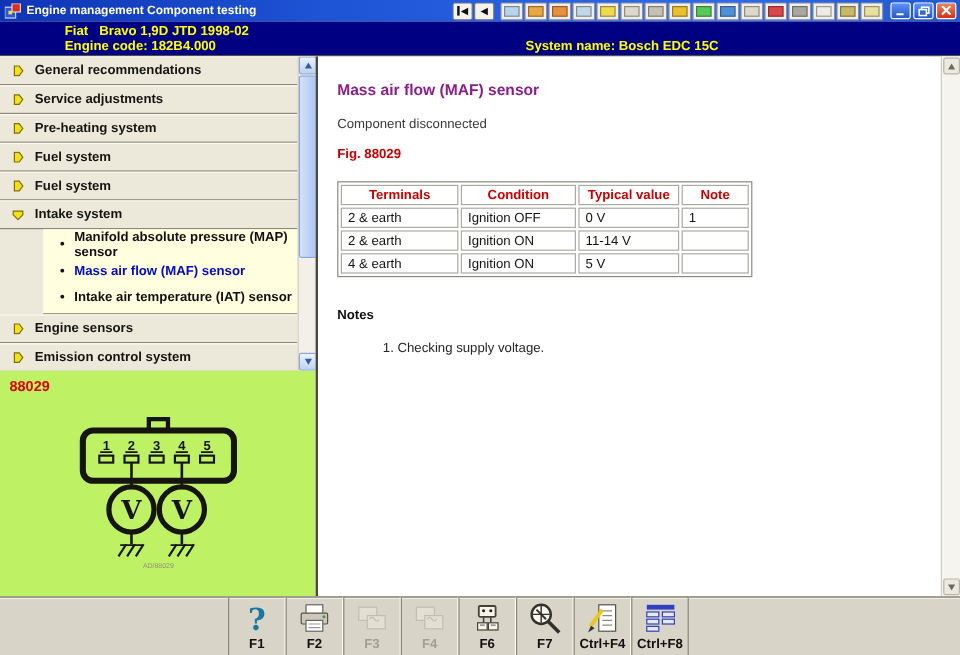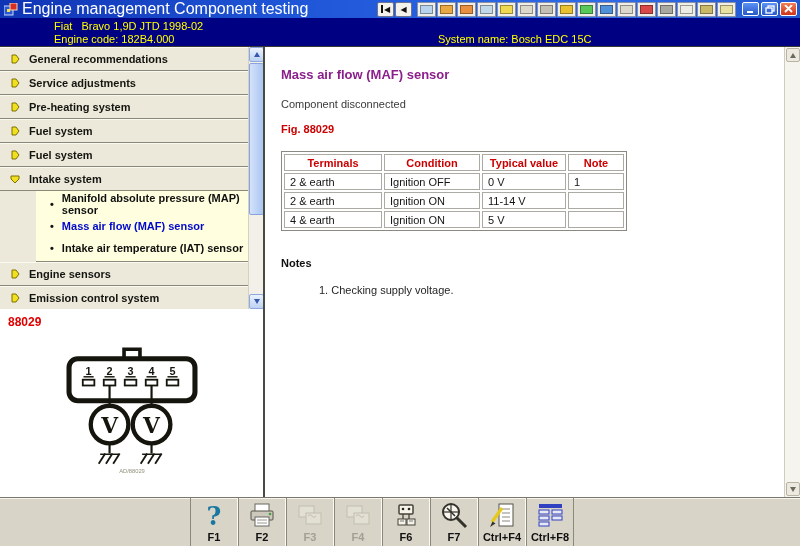--- a/index.html
+++ b/index.html
@@ -5,39 +5,39 @@
   * { box-sizing: border-box; }
   html,body { margin:0; padding:0; }
   body { width:800px; height:546px; position:relative; overflow:hidden;
          font-family:"Liberation Sans", sans-serif; background:#D8D4C8; }
 
   
   .titlebar { position:absolute; top:0; left:0; right:0; height:18px;
     background:linear-gradient(90deg,#0F34B4,#1E55D6 35%,#2E6AE8 75%,#2258D0);
     display:flex; align-items:center; padding:0 3px; }
   .appicon { width:14px; height:13px; margin:0 4px 0 1px; flex:0 0 auto; }
-  .wtitle { color:#FFFFFF; font-size:16px; font-weight:normal; white-space:nowrap; }
+  .wtitle { color:#FFFFFF; font-size:10px; font-weight:bold; white-space:nowrap; }
   .titlebar-right { margin-left:auto; display:flex; align-items:center; gap:1px; }
   .navbtn { width:17px; height:15px; background:#F4F2EA; border:1px solid #6A7390;
     border-radius:2px; display:flex; align-items:center; justify-content:center;
     font-size:8px; color:#101010; cursor:pointer; }
   .navbar-gap { width:3px; }
   .navbtn .bar { display:inline-block; width:2px; height:8px; background:#101010; margin-right:1px; }
   .tico { width:19px; height:15px; background:#F0EEE6; border:1px solid #8890A8;
     border-radius:1px; display:flex; align-items:center; justify-content:center; cursor:pointer; }
   .tico-in { width:13px; height:9px; border:1px solid rgba(0,0,0,.35); }
   .winbtns { display:flex; gap:2px; margin-left:5px; }
   .winbtn { width:17px; height:14px; border:1px solid #FFFFFF; border-radius:2px;
     display:flex; align-items:center; justify-content:center; cursor:pointer;
     background:linear-gradient(180deg,#5C92F4,#2858C8); }
   .winbtn.close { background:linear-gradient(180deg,#F08058,#D03418); }
 
   
   .header { position:absolute; top:18px; left:0; right:0; height:28px; background:#000082; }
-  .header .line { position:absolute; color:#FFFF00; font-size:11px; font-weight:normal; white-space:pre;padding-left:48px; }
+  .header .line { position:absolute; color:#FFFF00; font-size:11px; font-weight:bold; white-space:pre;padding-left:48px; }
   .hveh { top:2px; left:6px; }
   .hcode { top:15px; left:6px; }
   .hsys { top:15px; left:390px; }
 
   
   .main { position:absolute; top:46px; left:0; right:0; height:451px;
     display:flex; border-top:1px solid #3A3A34; }
 
   
   .sidebar { width:263px; flex:0 0 auto; display:flex; flex-direction:column; background:#FFFFE1; }
@@ -60,21 +60,21 @@
     background:linear-gradient(180deg,#EAF2FE,#BCD2F4); border:1px solid #8CA8DC;
     border-radius:2px; display:flex; align-items:center; justify-content:center; cursor:pointer; }
   .sb-btn.up { top:0; }  .sb-btn.down { bottom:0; }
   .sb-thumb { position:absolute; top:16px; left:0; width:15px; height:152px; cursor:pointer;
     background:linear-gradient(90deg,#D4E2FA,#AAC6F2); border:1px solid #88A4DC; border-radius:2px; }
   .tri-up{width:0;height:0;border-left:3px solid transparent;border-right:3px solid transparent;border-bottom:5px solid #3858B0;}
   .tri-down{width:0;height:0;border-left:3px solid transparent;border-right:3px solid transparent;border-top:5px solid #3858B0;}
   .tri-up.gray{border-bottom-color:#6A6A5E;} .tri-down.gray{border-top-color:#6A6A5E;}
 
   
-  .diagram-area { flex:1; background:#ffffff; position:relative; }
+  .diagram-area { flex:1; background:#bef264; position:relative; }
   .figid { color:#E00000; font-weight:bold; font-size:12px; padding:6px 0 0 8px; }
   svg.diagram { display:block; margin:8px auto 0; width:152px; }
 
   
   .content { flex:1; background:#FFFFFF; border-left:2px solid #4A4A42;
     position:relative; padding:20px 28px 0 16px; }
   .ctitle { color:#8B208B; font-size:13px; font-weight:bold; }
   .cstatus { font-size:11px; color:#3A3A3A; margin-top:16px; }
   .cfig { font-size:11px; color:#CC0000; font-weight:bold; margin-top:13px; }
   table.vals { margin-top:16px; border-collapse:separate; border-spacing:2px;

